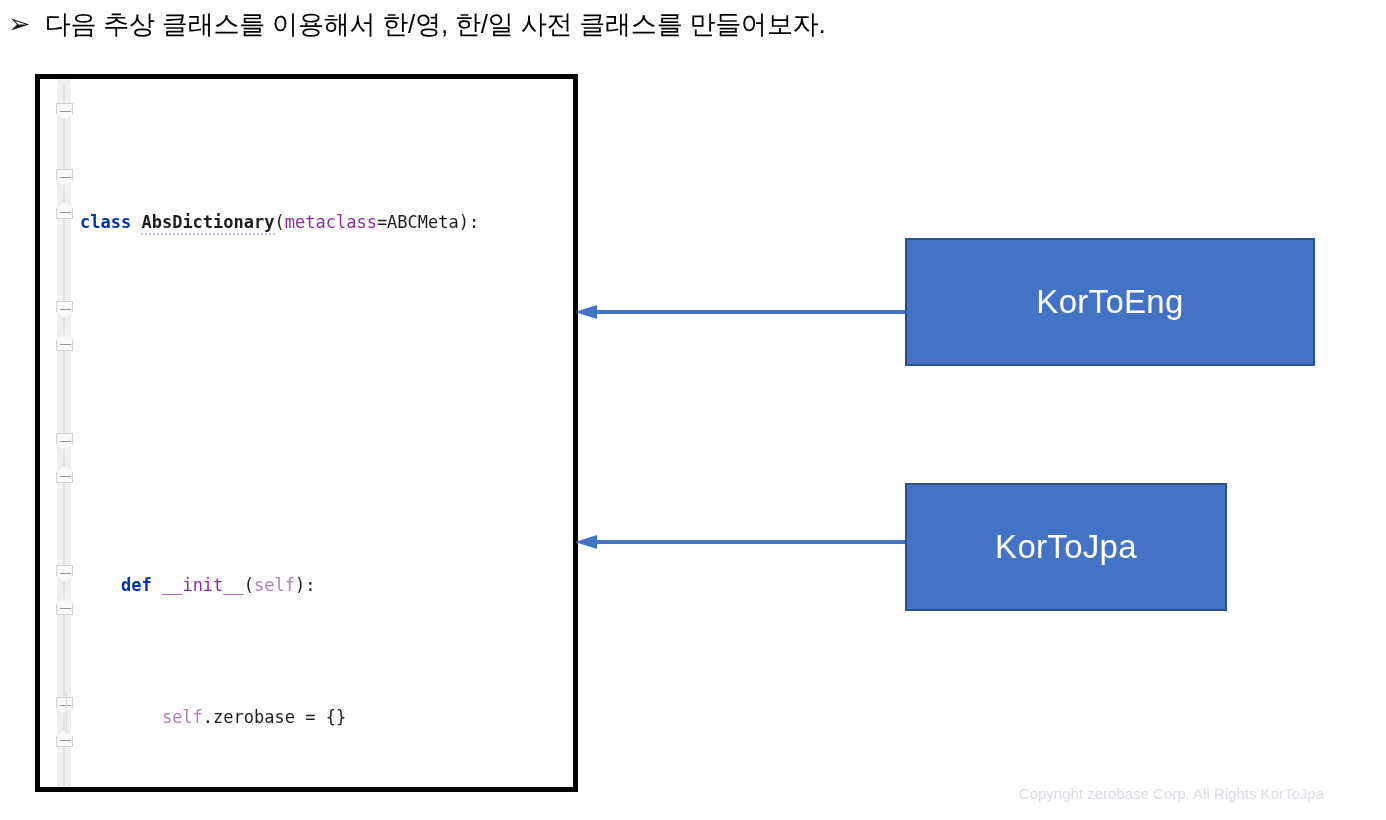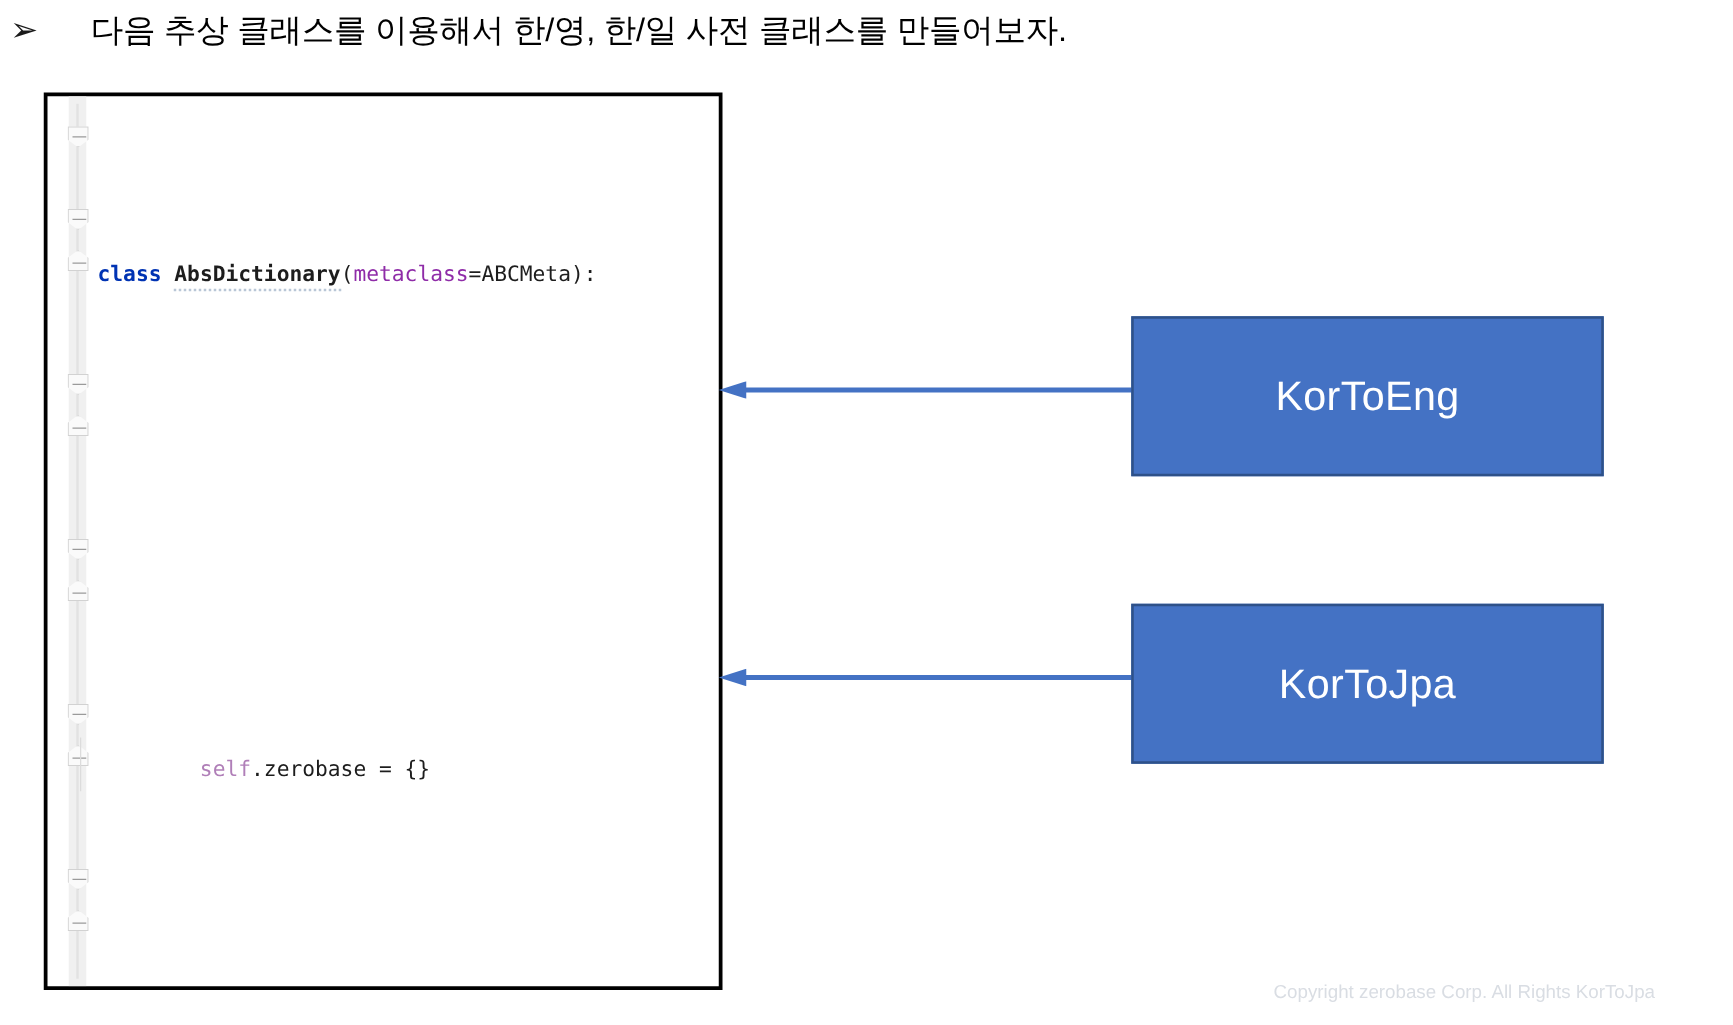--- a/index.html
+++ b/index.html
@@ -30,31 +30,30 @@
     line-height: 1;
     color: #1a1a1a;
     margin-right: 14px;
     font-family: "DejaVu Sans", sans-serif;
   }
   #heading-text {
     font-size: 26px;
     line-height: 1.15;
     color: #000000;
     letter-spacing: -0.2px;
-    margin-left: 28px;
   }
 
   
   #code-panel {
     position: absolute;
     left: 35px;
     top: 74px;
     width: 543px;
     height: 718px;
-    border: 3px solid #000000;
+    border: 5px solid #000000;
     background: #ffffff;
     box-sizing: border-box;
     overflow: hidden;
   }
   #code-gutter {
     position: absolute;
     left: 17px;
     top: 0;
     width: 14px;
     height: 100%;
@@ -135,22 +134,22 @@
     background: #4472c4;
     border: 2px solid #2e5189;
     box-sizing: border-box;
     display: flex;
     align-items: center;
     justify-content: center;
     color: #ffffff;
     font-size: 33px;
     letter-spacing: 0.3px;
   }
-  #box-kortoeng { left: 905px; top: 253px; width: 378px; height: 128px; }
-  #box-kortojpa { left: 905px; top: 483px; width: 378px; height: 128px; }
+  #box-kortoeng { left: 905px; top: 238px; width: 410px; height: 128px; }
+  #box-kortojpa { left: 905px; top: 483px; width: 322px; height: 128px; }
 
   
   .arrow-svg {
     position: absolute;
   }
   #arrow-eng { left: 575px; top: 305px; }
   #arrow-jpa { left: 575px; top: 535px; }
 
   
   #footer-copyright {
@@ -231,20 +230,21 @@
       </div>
     </div>
 
   <div id="code-text">
 
     <div class="code-line"><span class="kw">class</span> <span class="cls squig">AbsDictionary</span><span class="punct">(</span><span class="meta">metaclass</span><span class="punct">=ABCMeta</span><span class="punct">):</span></div>
 
     <div class="code-line">&nbsp;</div>
     <div class="code-line">&nbsp;</div>
 
+    <div class="code-line">    <span class="kw">def</span> <span class="meta">__init__</span><span class="punct">(</span><span class="selfk">self</span><span class="punct">):</span></div>
 
     <div class="code-line"><span class="guide" style="left:-14px; top:-10px; height:43px;"></span>        <span class="selfk">self</span><span class="punct">.zerobase = {}</span></div>
 
     
     
 
     
     
     
 

